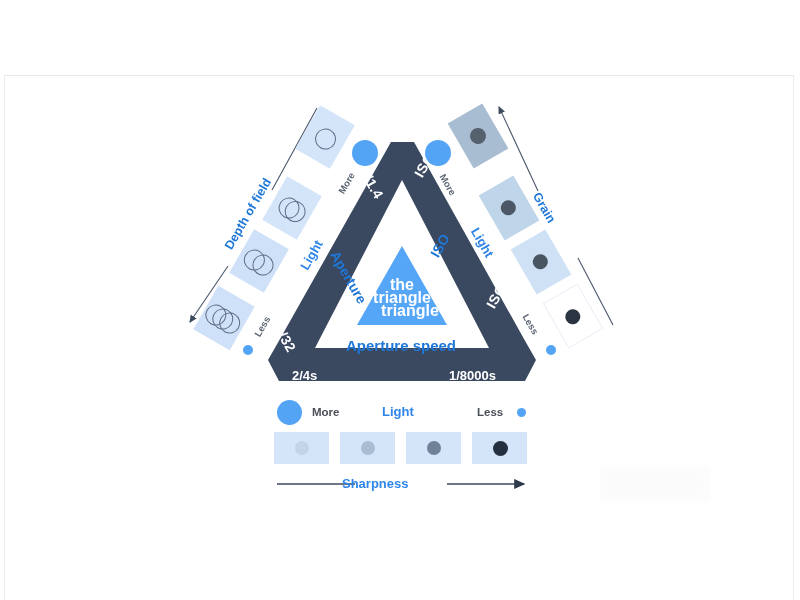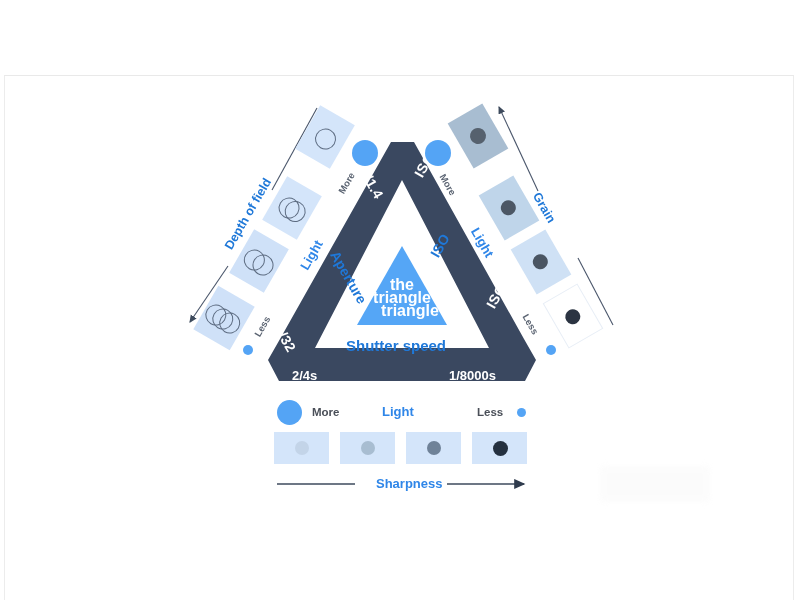--- a/index.html
+++ b/index.html
@@ -84,21 +84,21 @@
 
     <div class="lbl tri-edge" style="left:372px;top:168px;transform:rotate(60deg);">f/1.4</div>
     <div class="lbl tri-edge" style="left:411px;top:172px;transform:rotate(-60deg) translate(-0px,0px);transform-origin:0 0;">ISO 25600</div>
     <div class="lbl tri-edge" style="left:483px;top:303px;transform:rotate(-60deg);">ISO 100</div>
     <div class="lbl tri-edge" style="left:285px;top:322px;transform:rotate(60deg);">1/32</div>
     <div class="lbl tri-corner" style="left:292px;top:368px;">2/4s</div>
     <div class="lbl tri-corner" style="left:449px;top:368px;text-decoration:underline;">1/8000s</div>
 
     <div class="lbl inner-word" style="left:341px;top:248px;transform:rotate(60deg);">Aperture</div>
     <div class="lbl inner-word" style="left:427px;top:252px;transform:rotate(-60deg);">ISO</div>
-    <div class="lbl inner-word" style="left:346px;top:337px;font-size:15px;">Shutter speed</div>
+    <div class="lbl inner-word" style="left:346px;top:337px;font-size:15px;">Aperture speed</div>
 
     <div class="inner-tri-text" style="left:357px;top:278px;">the</div>
     <div class="inner-tri-text" style="left:357px;top:291px;">triangle</div>
     <div class="inner-tri-text" style="left:365px;top:304px;">triangle</div>
 
     <div class="lbl arm-axis" style="left:222px;top:245px;transform:rotate(-60deg);">Depth of field</div>
     <div class="lbl arm-light" style="left:297px;top:265px;transform:rotate(-60deg);">Light</div>
     <div class="lbl arm-ml" style="left:336px;top:190px;transform:rotate(-60deg);">More</div>
     <div class="lbl arm-ml" style="left:252px;top:333px;transform:rotate(-60deg);">Less</div>
 
@@ -161,16 +161,16 @@
     <div class="bcard" style="left:340px;top:432px;width:55px;height:32px;">
       <div class="dotc" style="left:21px;top:9px;width:14px;height:14px;background:#a8bdd1;"></div>
     </div>
     <div class="bcard" style="left:406px;top:432px;width:55px;height:32px;">
       <div class="dotc" style="left:21px;top:9px;width:14px;height:14px;background:#6f8298;"></div>
     </div>
     <div class="bcard" style="left:472px;top:432px;width:55px;height:32px;">
       <div class="dotc" style="left:21px;top:9px;width:15px;height:15px;background:#24303f;"></div>
     </div>
 
-    <div class="sharp" style="left:376px;top:476px;">Sharpness</div>
+    <div class="sharp" style="left:342px;top:476px;">Sharpness</div>
 
   </div>
 </div>
 
 </body></html>

